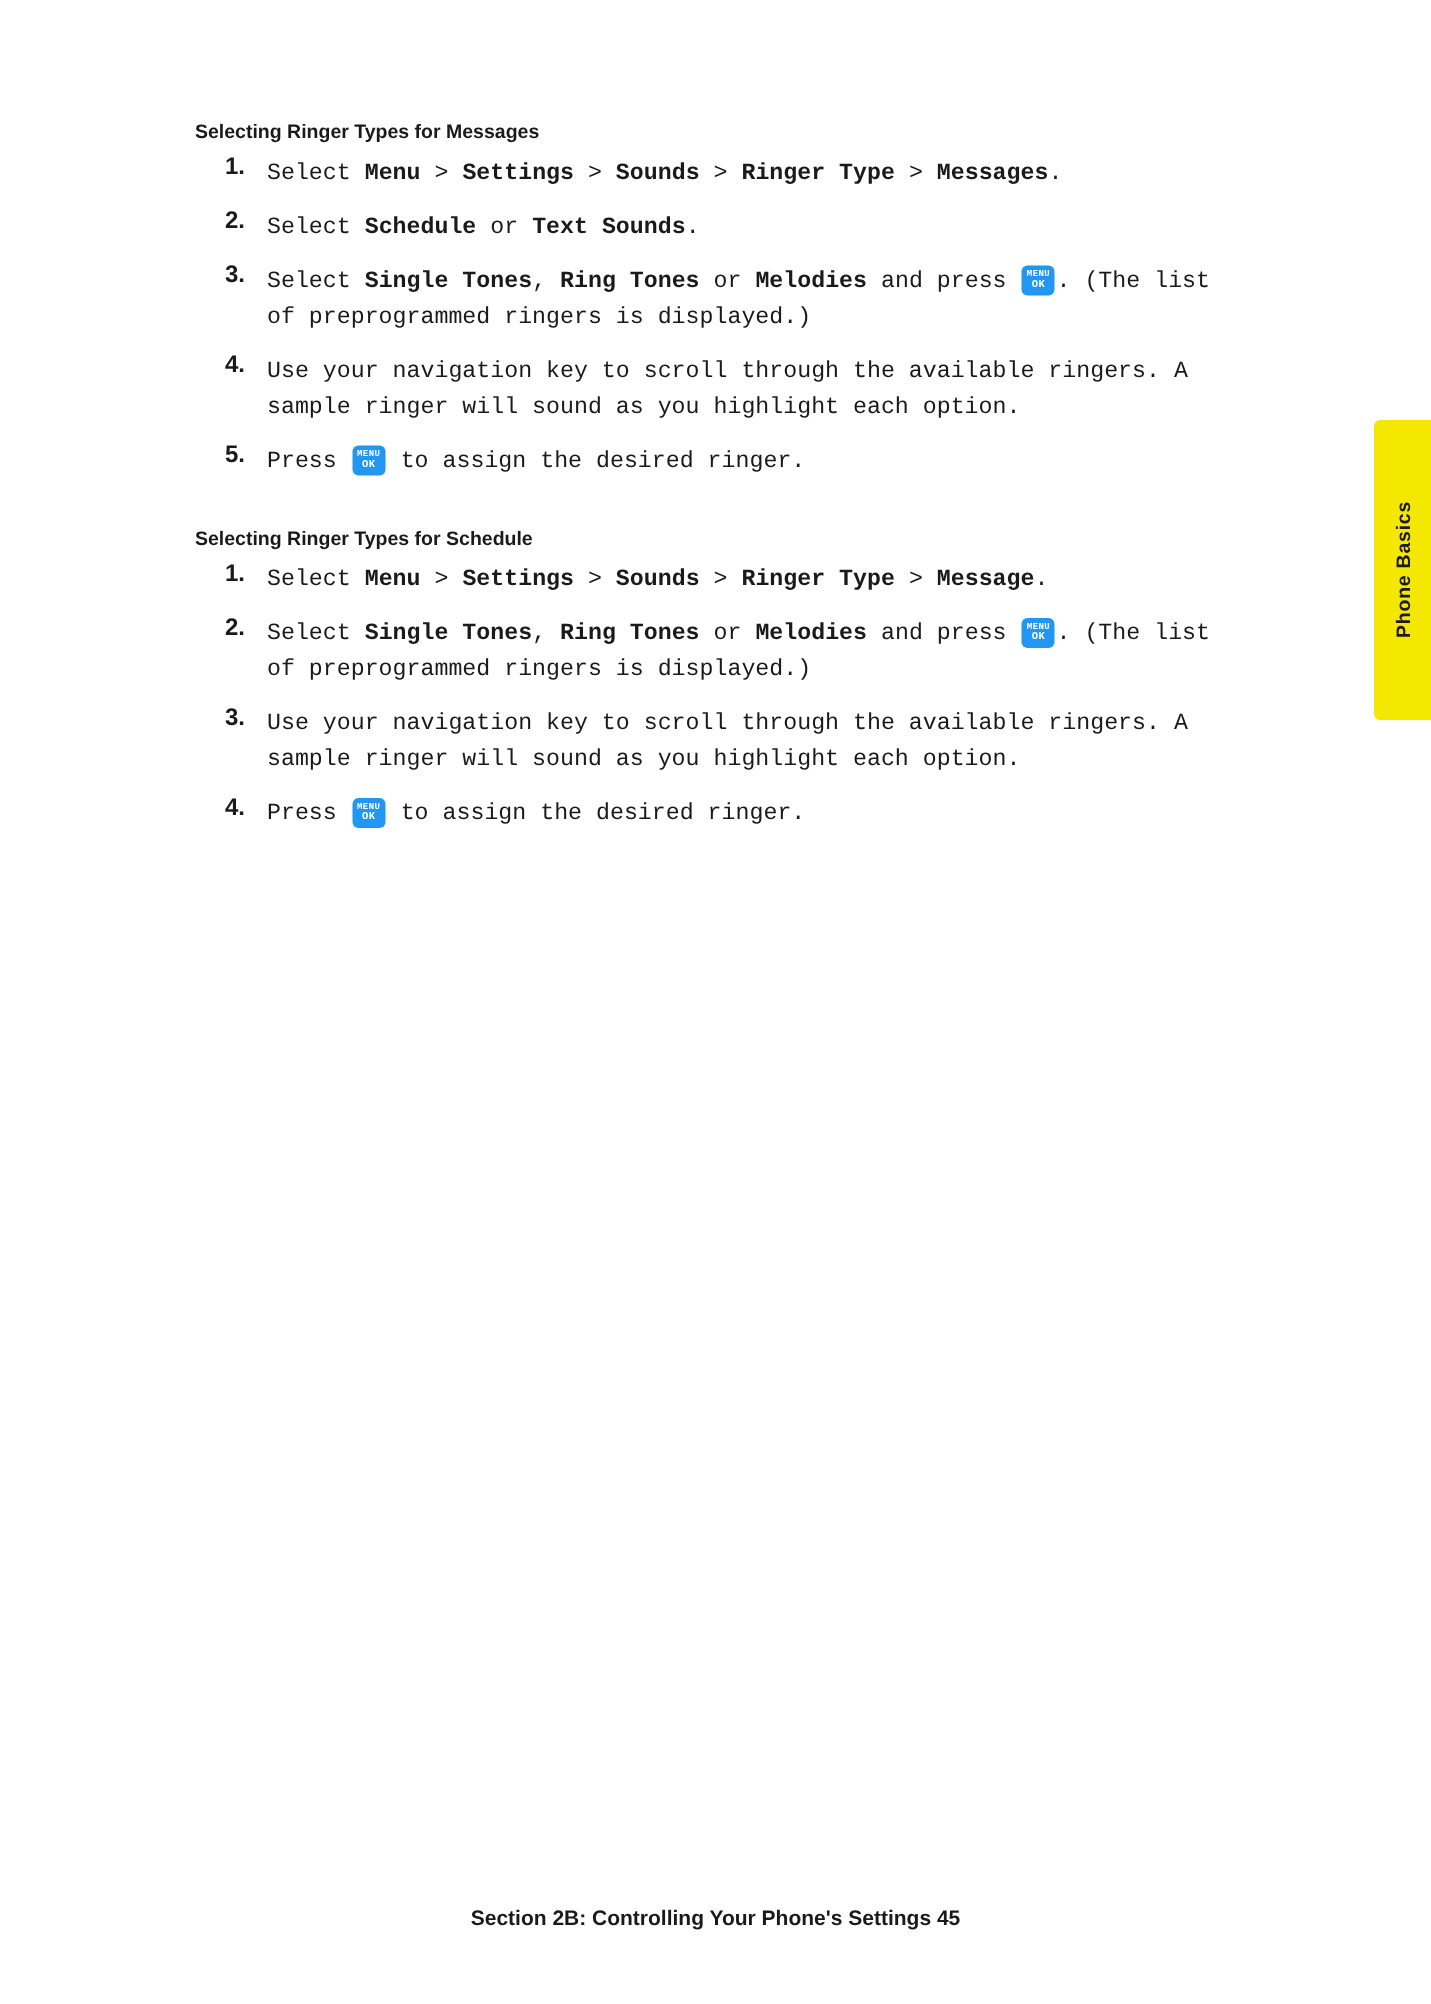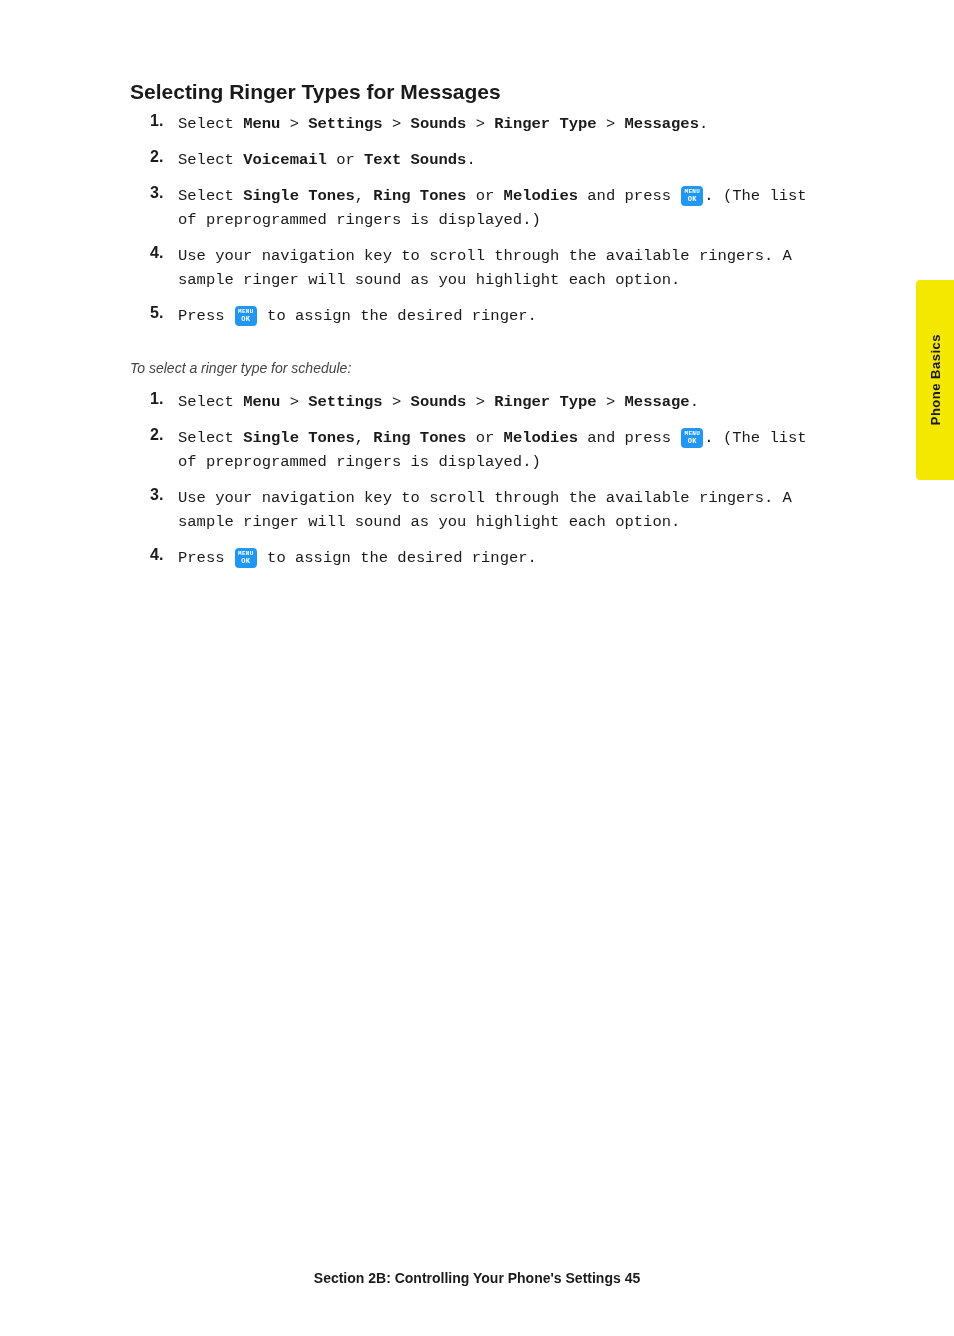--- a/index.html
+++ b/index.html
@@ -40,21 +40,21 @@
       font-weight: bold;
       color: #1a1a1a;
       writing-mode: vertical-rl;
       text-orientation: mixed;
       transform: rotate(180deg);
       letter-spacing: 0.5px;
     }
 
     
     .section-heading {
-      font-size: 21px;
+      font-size: 13px;
       font-weight: bold;
       margin-bottom: 8px;
       color: #1a1a1a;
     }
 
     
     .intro-line {
       font-size: 14px;
       color: #444;
       margin-bottom: 14px;
@@ -153,21 +153,21 @@
       <div class="numbered-item">
         <span class="item-number">1.</span>
         <div class="item-content">
           Select <b>Menu</b> &gt; <b>Settings</b> &gt; <b>Sounds</b> &gt; <b>Ringer Type</b> &gt; <b>Messages</b>.
         </div>
       </div>
 
       <div class="numbered-item">
         <span class="item-number">2.</span>
         <div class="item-content">
-          Select <b>Voicemail</b> or <b>Text Sounds</b>.
+          Select <b>Schedule</b> or <b>Text Sounds</b>.
         </div>
       </div>
 
       <div class="numbered-item">
         <span class="item-number">3.</span>
         <div class="item-content">
           Select <b>Single Tones</b>, <b>Ring Tones</b> or <b>Melodies</b> and press
           <span class="menu-btn"><span class="line1">MENU</span><span class="line2">OK</span></span>.
           (The list of preprogrammed ringers is displayed.)
         </div>
@@ -186,21 +186,21 @@
           Press
           <span class="menu-btn"><span class="line1">MENU</span><span class="line2">OK</span></span>
           to assign the desired ringer.
         </div>
       </div>
 
     </div>
   </div>
 
   <div class="section-block">
-    <div class="intro-line">To select a ringer type for schedule:</div>
+    <div class="section-heading">Selecting Ringer Types for Schedule</div>
 
     <div class="numbered-list">
 
       <div class="numbered-item">
         <span class="item-number">1.</span>
         <div class="item-content">
           Select <b>Menu</b> &gt; <b>Settings</b> &gt; <b>Sounds</b> &gt; <b>Ringer Type</b> &gt; <b>Message</b>.
         </div>
       </div>
 

